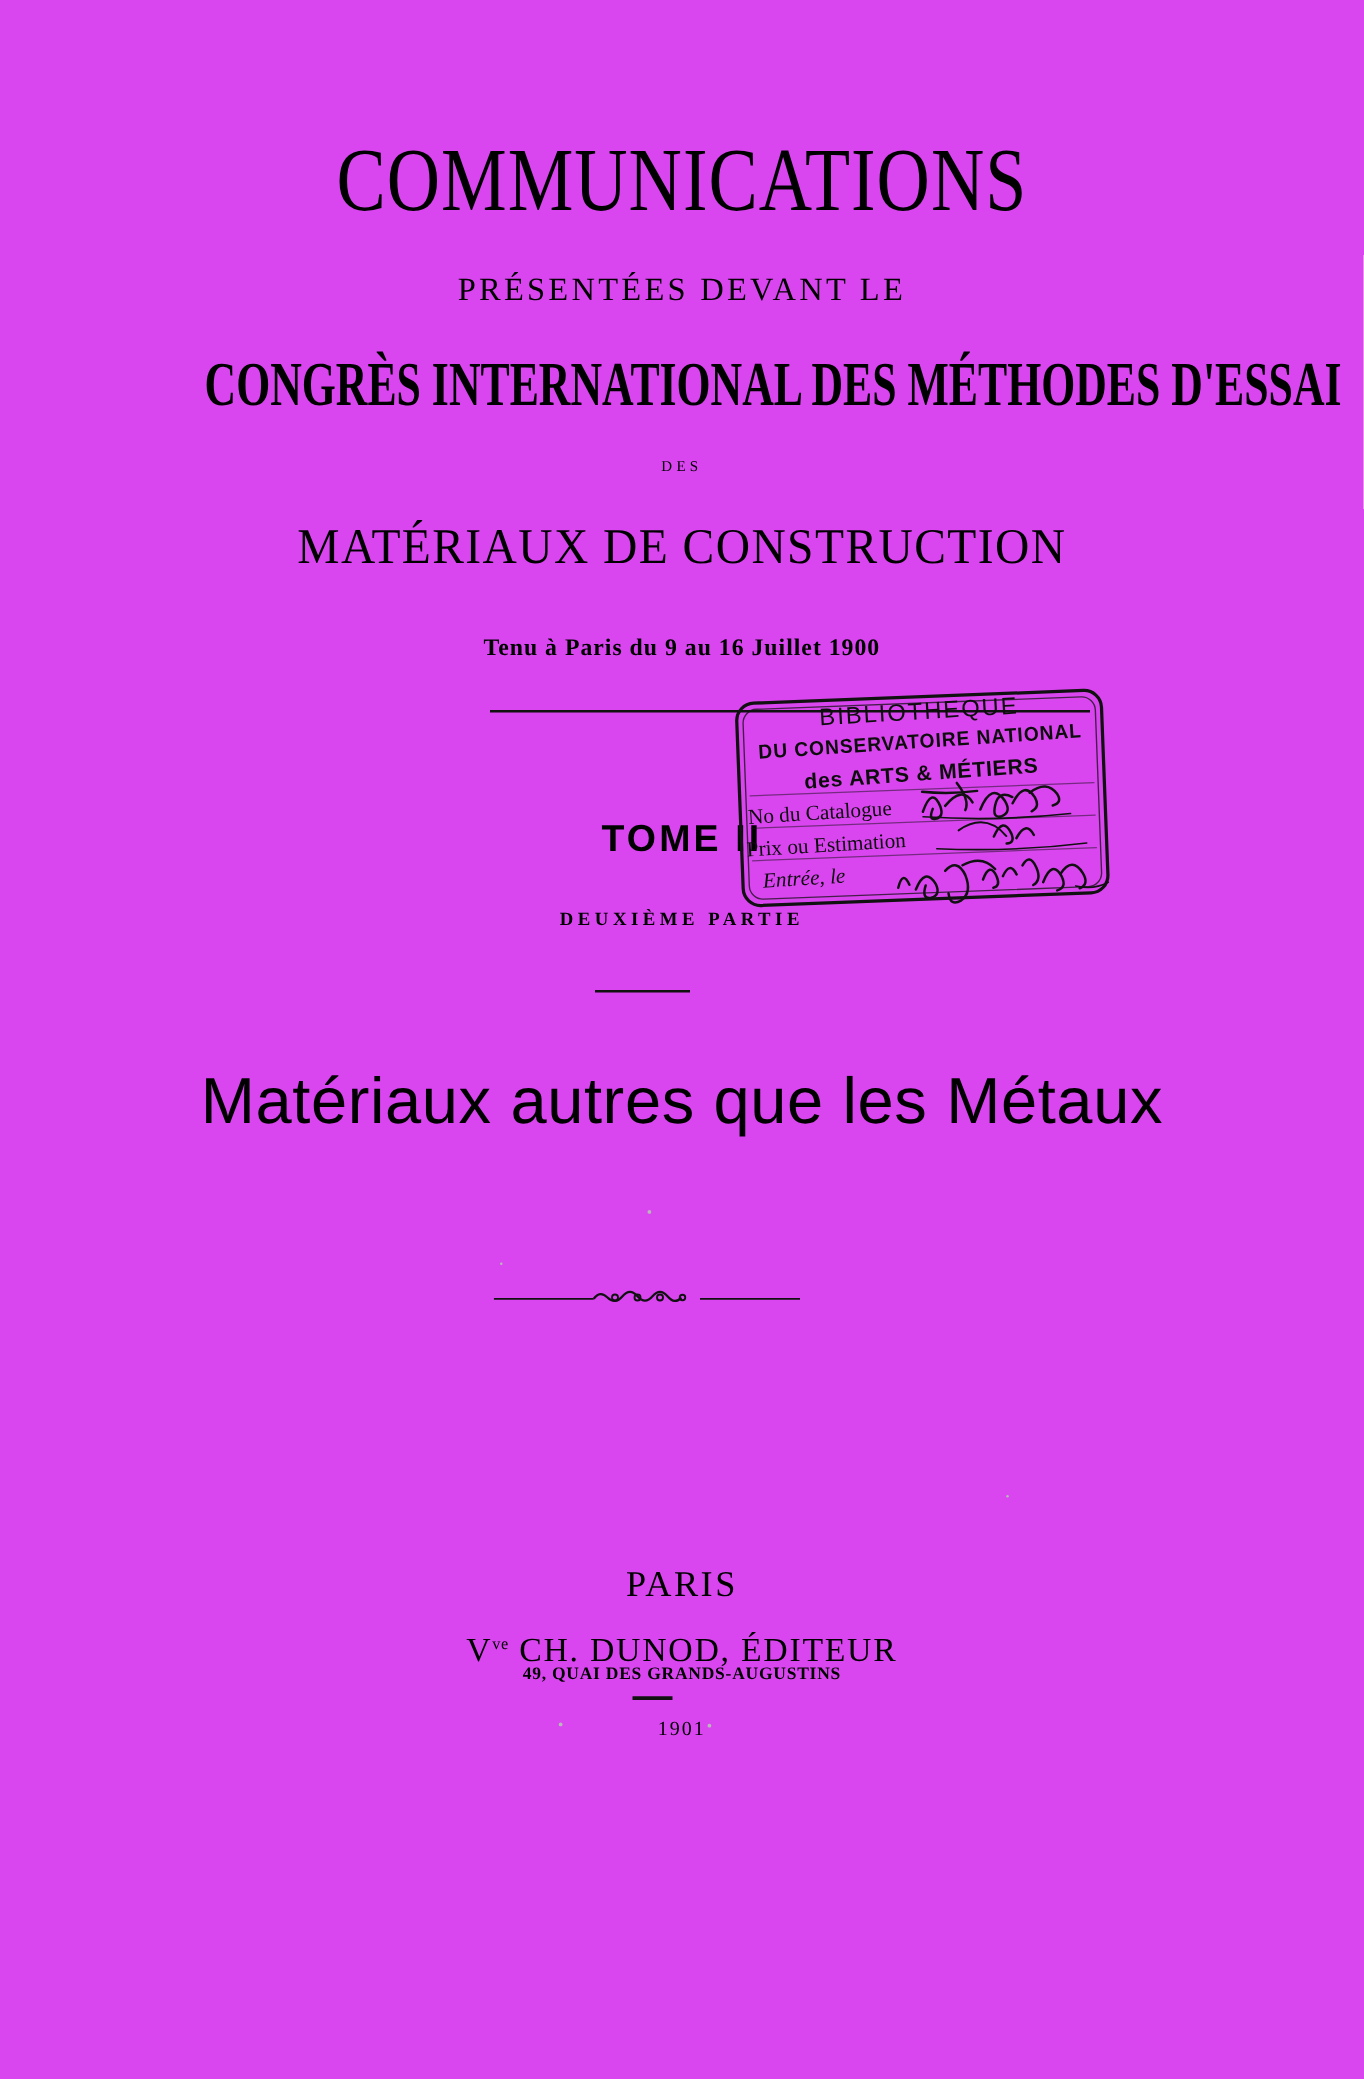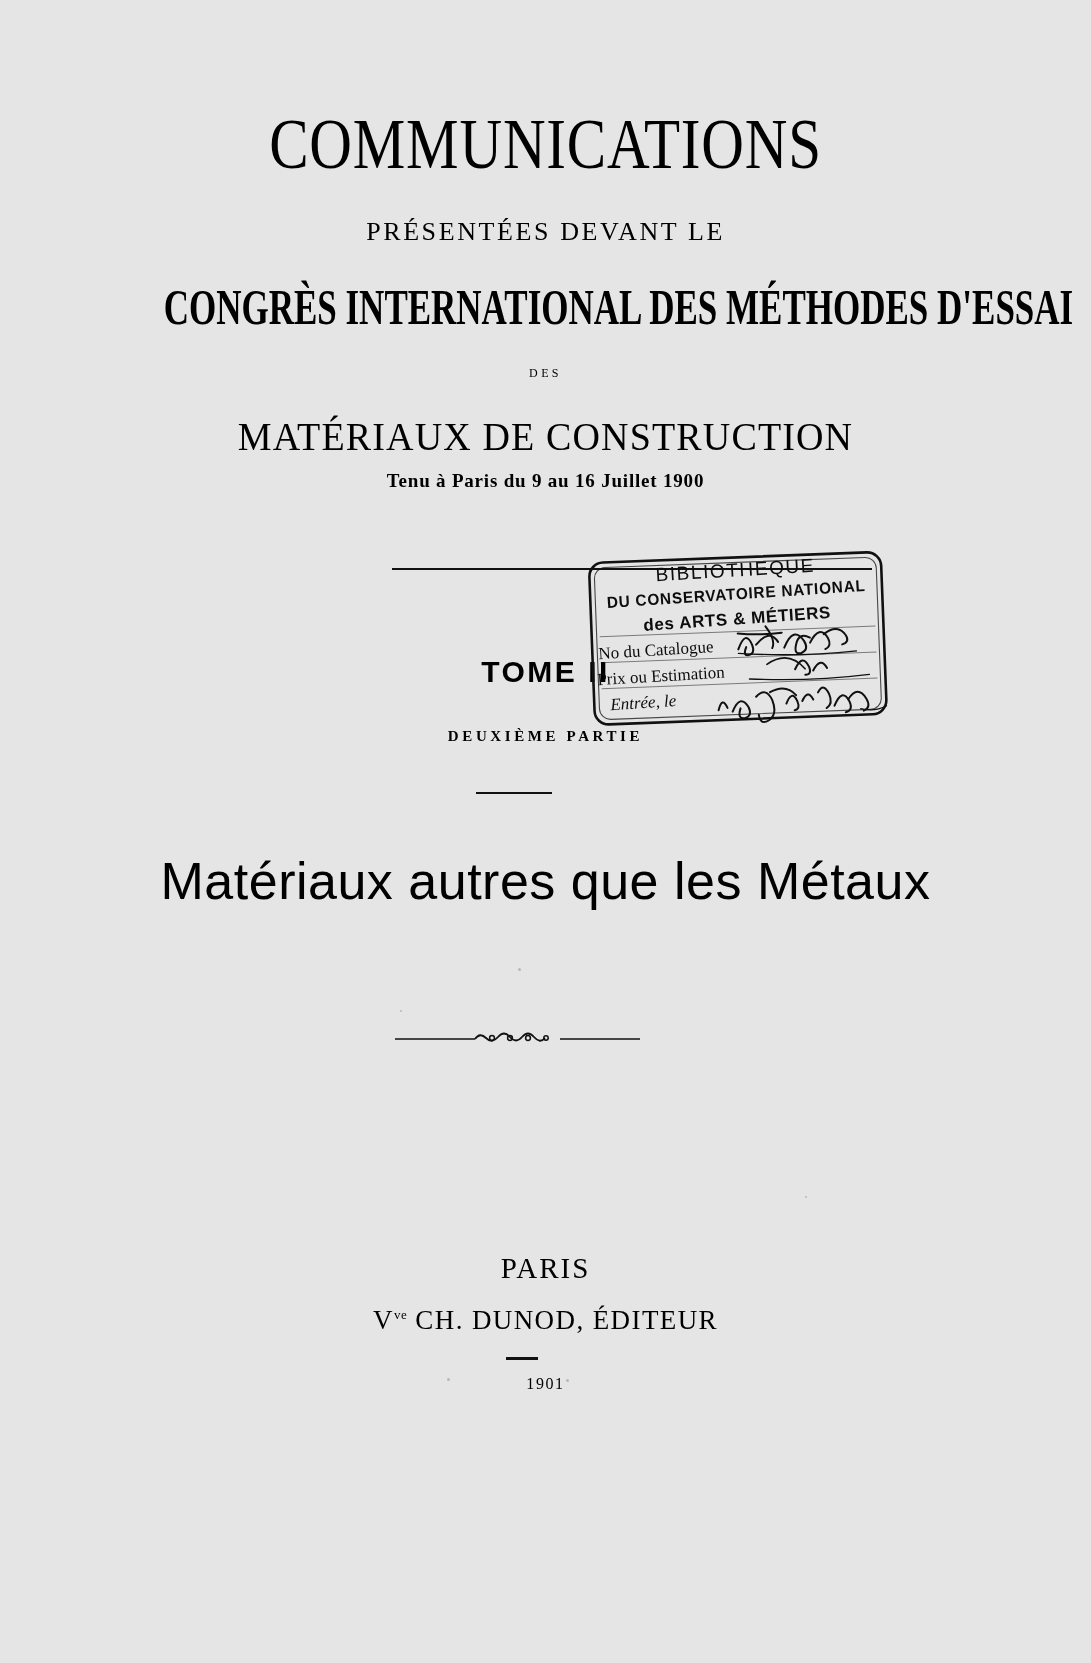--- a/index.html
+++ b/index.html
@@ -14,21 +14,21 @@
     color: #000000;
     position: relative;
     overflow: hidden;
   }
 
   .page {
     position: absolute;
     left: 0; top: 0;
     width: 1091px;
     height: 1663px;
-    background: #e5e5e5;
+    background: #d946ef;
   }
 
   
   .row {
     position: absolute;
     left: 0;
     width: 1091px;
     text-align: center;
     white-space: nowrap;
   }
@@ -79,21 +79,21 @@
     font-size: 40px;
     line-height: 48px;
     font-weight: 400;
     letter-spacing: 1.2px;
     transform: scaleX(0.95);
     transform-origin: 50% 50%;
   }
 
   
   .held-line {
-    top: 469px;
+    top: 507px;
     font-size: 19px;
     line-height: 24px;
     font-weight: 700;
     letter-spacing: 0.8px;
   }
 
   
   .rule-top {
     position: absolute;
     left: 392px;
@@ -331,20 +331,21 @@
       <circle cx="151" cy="10" r="2.2" fill="none" stroke="#111" stroke-width="1.5"></circle>
     </svg>
   </div>
 
   <div class="row pub-city">PARIS</div>
 
   <div class="row pub-name">
     <span>V</span><span class="sup">ve</span><span> CH. DUNOD, ÉDITEUR</span>
   </div>
 
+  <div class="row pub-address">49, QUAI DES GRANDS-AUGUSTINS</div>
 
   <div class="rule-pub"></div>
 
   <div class="row pub-year">1901</div>
 
   <div class="stamp">
 
     <svg class="stamp-frame" viewBox="0 0 300 172">
       <rect x="4" y="4" width="292" height="162" rx="14" ry="14" fill="none" stroke="#111" stroke-width="2.6"></rect>
       <rect x="9" y="9" width="282" height="152" rx="11" ry="11" fill="none" stroke="#111" stroke-width="1.1" opacity="0.75"></rect>

